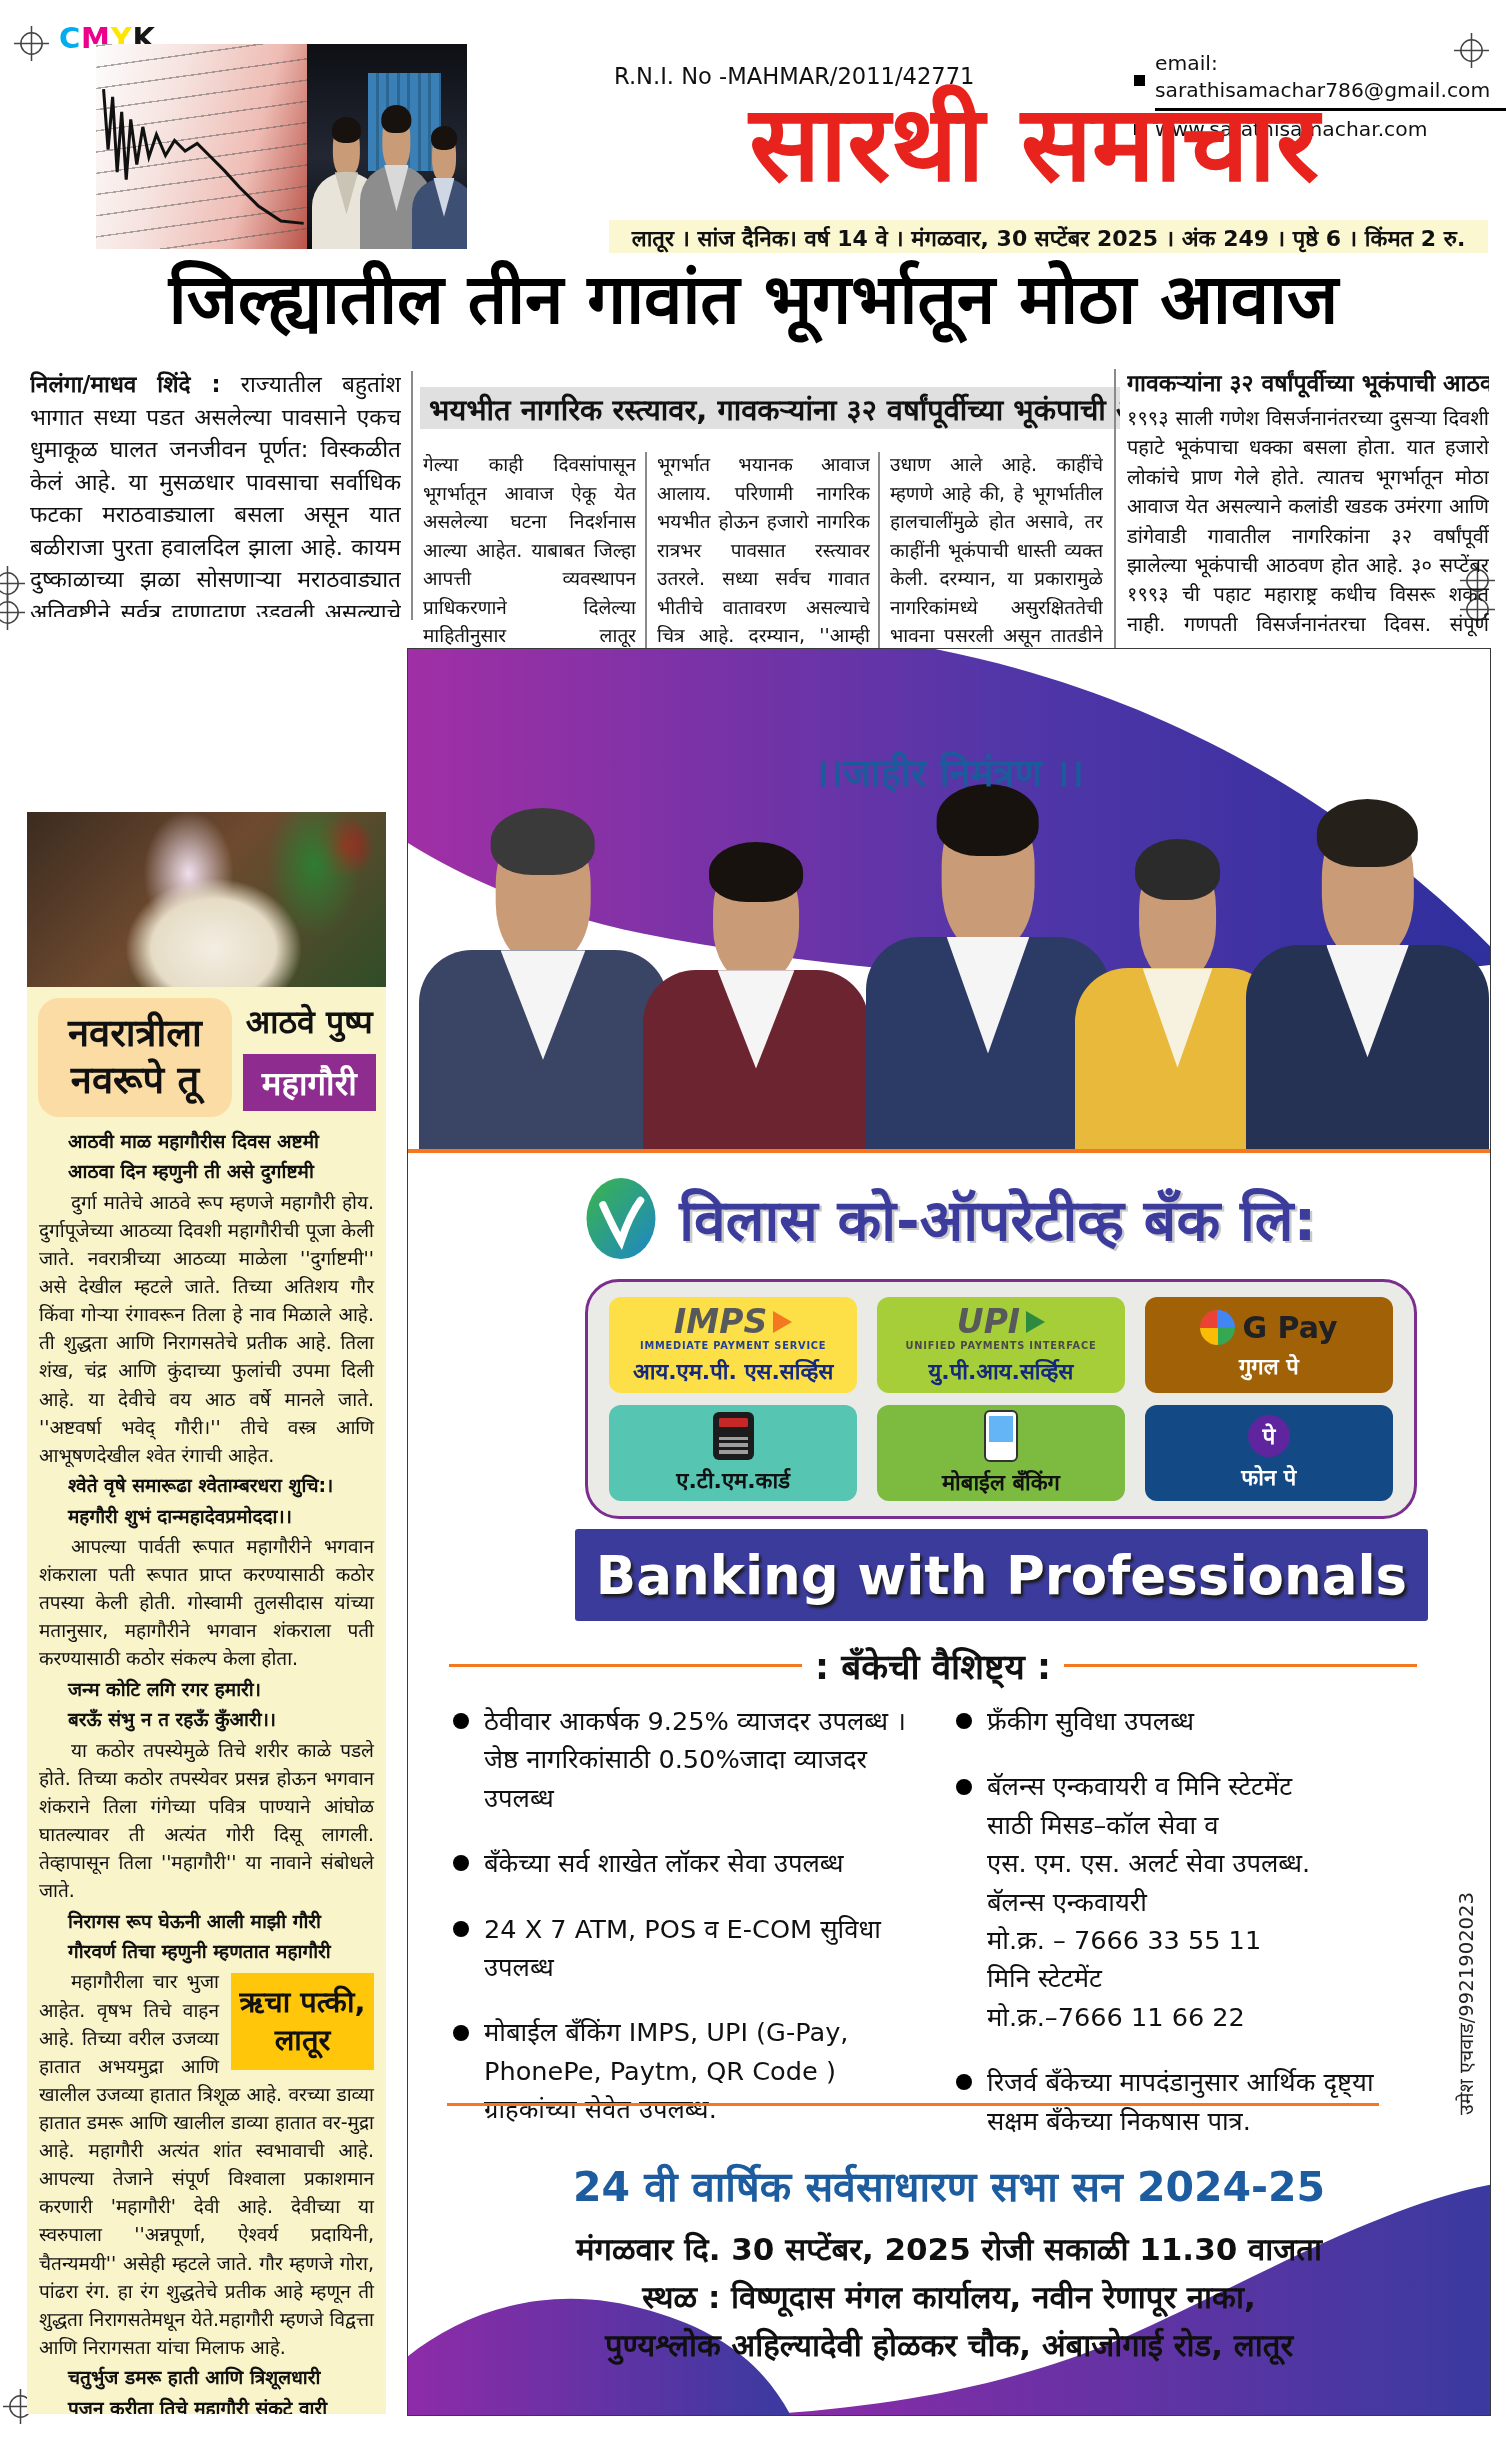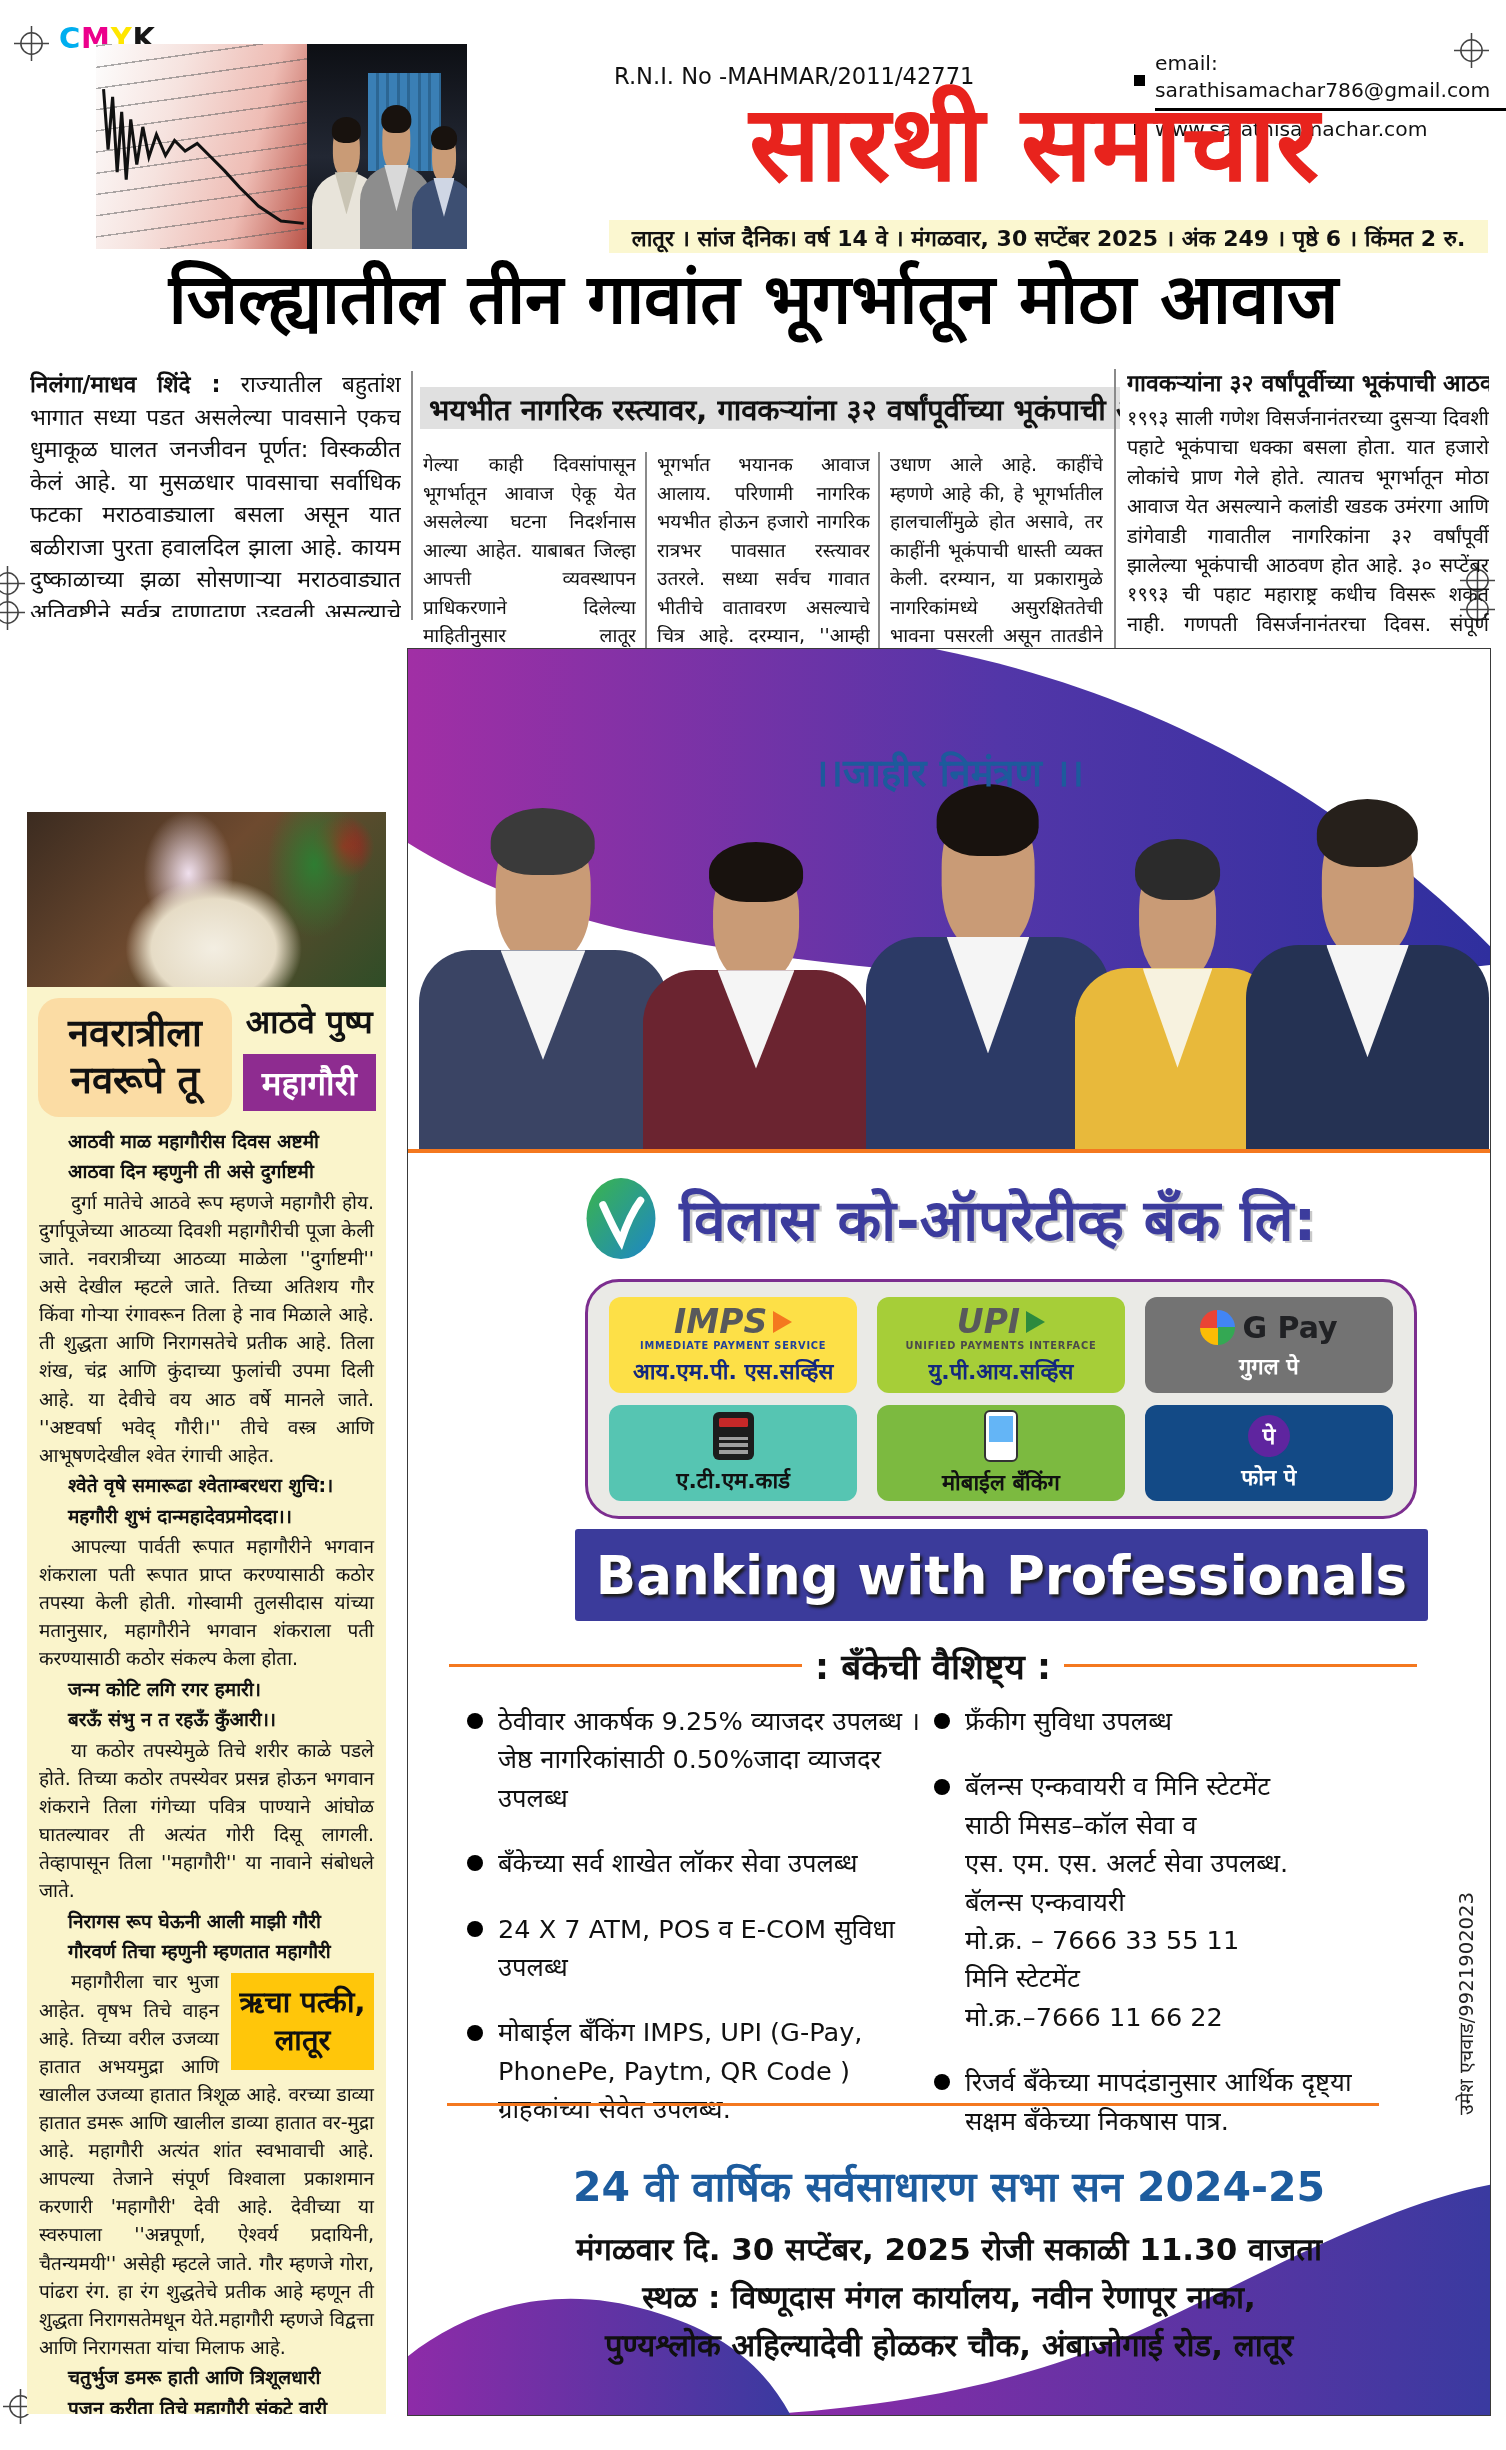--- a/index.html
+++ b/index.html
@@ -82,21 +82,21 @@
   .orange-rule1{position:absolute;left:0;top:500px;width:100%;height:3.8px;background:#F4781F;}
   .bank-row{position:absolute;top:523px;left:0;width:100%;height:92px;display:flex;
      align-items:center;justify-content:center;gap:19.6px;}
   .bank-logo{width:78px;height:87px;}
   .bank-name{font-size:57px;font-weight:bold;color:#3C3C9D;text-shadow:2.3px 2.3px 0 #c9c9c9;white-space:nowrap;}
   .pay-grid{position:absolute;left:177px;top:630px;width:832px;height:240px;background:#EAEAE6;
      border:3.8px solid #7C2E8F;border-radius:34px;box-sizing:border-box;padding:15px 21px;
      display:grid;grid-template-columns:repeat(3,1fr);grid-template-rows:1fr 1fr;gap:12px 19.6px;z-index:2;}
   .tile{border-radius:12px;display:flex;flex-direction:column;align-items:center;justify-content:center;
      overflow:hidden;padding:3px 4.5px;box-sizing:border-box;}
-  .t-imps{background:#fde047}.t-upi{background:#A6CE38}.t-gpay{background:#737373}
+  .t-imps{background:#fde047}.t-upi{background:#A6CE38}.t-gpay{background:#a16207}
   .t-atm{background:#56C5B2}.t-mob{background:#7CBA40}.t-pp{background:#134A86}
   .logo-line{display:flex;align-items:center;gap:6px;font-size:33px;font-weight:bold;
      font-style:italic;color:#58595B;line-height:1;}
   .tri{width:0;height:0;border-left:19.6px solid #F4781F;border-top:11.3px solid transparent;border-bottom:11.3px solid transparent;}
   .logo-sub{font-size:9.8px;font-weight:bold;letter-spacing:0.8px;color:#21409A;margin-top:1.5px;}
   .t-upi .logo-sub{color:#4a4a4a;}
   .tile .cap{font-size:22px;font-weight:bold;color:#13287E;margin-top:4.5px;white-space:nowrap;}
   .t-gpay .cap,.t-pp .cap{color:#fff;}
   .t-atm .cap,.t-mob .cap{color:#111;}
   .gpay-line{display:flex;align-items:center;gap:7.5px;}
@@ -110,21 +110,21 @@
   .mob-icon{width:30px;height:48px;background:#fff;border-radius:6px;border:2.3px solid #333;position:relative;}
   .mob-icon:before{content:'';position:absolute;left:3px;top:4.5px;right:3px;height:25.6px;background:#64b5f6;}
   .pp-circle{width:42px;height:42px;border-radius:50%;background:#5F259F;color:#fff;display:flex;
      align-items:center;justify-content:center;font-size:22.6px;font-weight:bold;}
   .banner{position:absolute;left:167px;top:880px;width:853px;height:92px;background:#3B3B9B;
      display:flex;align-items:center;justify-content:center;color:#fff;font-weight:bold;font-size:53px;
      text-shadow:2.3px 3px 3px #1b1b1b;border-radius:3px;z-index:2;}
   .features-head{position:absolute;left:41px;top:993px;width:968px;display:flex;align-items:center;gap:13.6px;}
   .features-head .hline{flex:1;height:3px;background:#F4781F;}
   .features-head .ftxt{font-size:35px;font-weight:bold;white-space:nowrap;}
-  .features{position:absolute;left:54px;top:1053px;width:979px;display:flex;}
+  .features{position:absolute;left:40px;top:1053px;width:979px;display:flex;gap:36px;}
   .features ul{list-style:none;margin:0;padding:0;}
   .features .fl{width:467px;}
   .features .fr{width:452px;}
   .features li{position:relative;padding-left:36px;font-size:25.6px;line-height:1.5;margin-bottom:27px;
      white-space:pre-line;}
   .features li:before{content:'';position:absolute;left:4.5px;top:11.3px;width:16px;height:16px;border-radius:50%;background:#000;}
   .orange-rule2{position:absolute;left:39px;top:1454px;width:932px;height:3px;background:#F4781F;}
   .agm{position:absolute;left:0;top:1508px;width:100%;text-align:center;z-index:3;}
   .agm-title{font-size:41px;font-weight:bold;color:#1D5C9E;margin-bottom:12px;white-space:nowrap;}
   .agm-line{font-size:31px;font-weight:bold;color:#101010;line-height:1.55;white-space:nowrap;}

